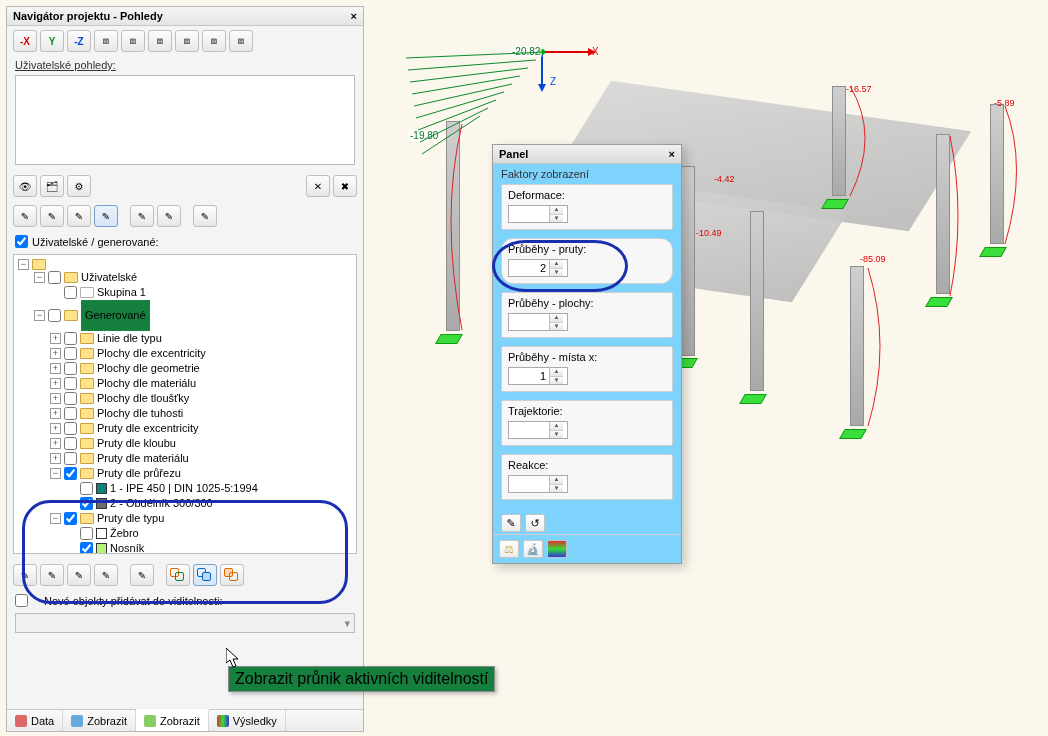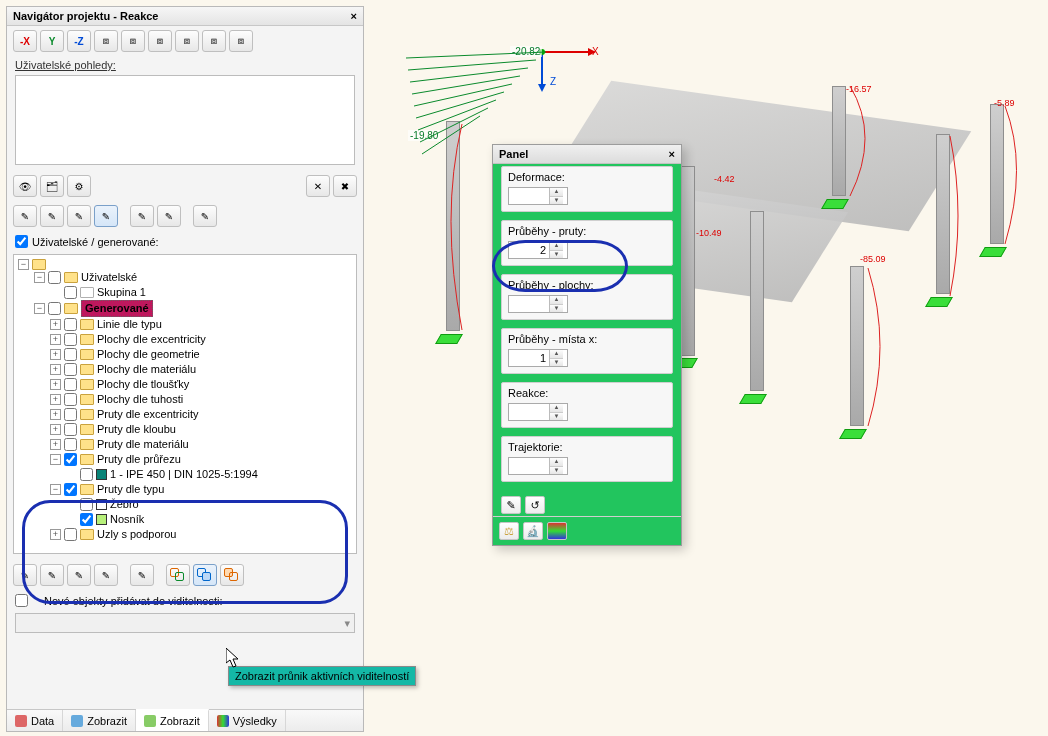--- a/index.html
+++ b/index.html
@@ -111,21 +111,21 @@
     border:1px solid #caa23d;
     border-radius:1px;
     display:inline-block;
   }
   .folder-icon.blue { background:#fff; border-color:#b0b0b0; }
   .swatch {
     width:11px; height:11px; display:inline-block;
     border:1px solid #333;
   }
   input[type=checkbox] { margin:0; }
-  .tree .selected { border:1px dotted #666; background:#be185d; padding:0 3px;font-weight:bold;}
+  .tree .selected { border:1px dotted #666; background:#15803d; padding:7px 3px;}
   .highlight-oval {
     position:absolute;
     border:3px solid #1a2fb0;
     border-radius:46px / 36px;
     pointer-events:none;
   }
   .highlight-pill {
     position:absolute;
     border:3px solid #1a2fb0;
     border-radius:28px;
@@ -156,34 +156,34 @@
     border-right:1px solid #d7d7d7;
     display:flex; align-items:center; gap:4px;
     cursor:pointer;
   }
   .tab.active { background:#fff; border-top:2px solid #fff; margin-top:-1px;}
   .tab-icon { width:12px;height:12px;display:inline-block;}
 
   .tooltip {
     position:absolute;
     left:228px; top:666px;
-    background:#14b8a6;
+    background:#15803d;
     border:1px solid #8a8a8a;
     padding:3px 6px;
-    font-size:11px;
+    font-size:16px;
     box-shadow:2px 2px 4px rgba(0,0,0,.25);
     z-index:20;
   }
 
   
   .panel {
     position:absolute;
     left:492px; top:144px;
     width:190px;
-    background:#22c55e;
+    background:#7dd3fc;
     border:1px solid #9c9c9c;
     box-shadow:4px 4px 10px rgba(0,0,0,.2);
   }
   .panel-title {
     background:linear-gradient(#f0f0f0,#dcdcdc);
     border-bottom:1px solid #c2c2c2;
     padding:3px 6px;
     font-weight:bold;
     display:flex; justify-content:space-between; align-items:center;
   }
@@ -336,21 +336,21 @@
       <path d="M625 100 Q648 160 625 238"></path>
       <path d="M488 262 Q512 340 488 420"></path>
       <path d="M570 130 Q586 210 570 290"></path>
       <path d="M82 118 Q60 210 82 324"></path>
     </g>
   </svg>
 </div>
 
 <div class="navigator">
   <div class="nav-title">
-    <span>Navigátor projektu - Reakce</span>
+    <span>Navigátor projektu - Pohledy</span>
     <span class="close">×</span>
   </div>
 
   <div class="toolbar">
     <div class="toolbtn" style="color:#d00;font-weight:bold;">-X</div>
     <div class="toolbtn" style="color:#0a8a2c;font-weight:bold;">Y</div>
     <div class="toolbtn" style="color:#004bd6;font-weight:bold;">-Z</div>
     <div class="toolbtn">⧈</div>
     <div class="toolbtn">⧈</div>
     <div class="toolbtn">⧈</div>
@@ -476,20 +476,26 @@
         <input type="checkbox" checked="" style="">
         <span class="folder-icon"></span>
         <span>Pruty dle průřezu</span>
       </div>
     <div class="tree-item tree-indent3">
         <span class="noexp"></span>
         <input type="checkbox" style="">
         <span class="swatch" style="background:#0a8478;"></span>
         <span>1 - IPE 450 | DIN 1025-5:1994</span>
       </div>
+    <div class="tree-item tree-indent3">
+        <span class="noexp"></span>
+        <input type="checkbox" checked="" style="">
+        <span class="swatch" style="background:#6b6b6b;"></span>
+        <span>2 - Obdélník 300/300</span>
+      </div>
 
     <div class="tree-item tree-indent2">
         <span class="expander">−</span>
         <input type="checkbox" checked="" style="">
         <span class="folder-icon"></span>
         <span>Pruty dle typu</span>
       </div>
     <div class="tree-item tree-indent3">
         <span class="noexp"></span>
         <input type="checkbox" style="">
@@ -564,33 +570,34 @@
 <svg class="cursor" viewBox="0 0 14 20">
   <polygon points="0,0 0,15 4,12 7,19 10,18 7,11 12,11" fill="#fff" stroke="#000" stroke-width="1"></polygon>
 </svg>
 <div class="tooltip">Zobrazit průnik aktivních viditelností</div>
 
 <div class="panel">
   <div class="panel-title">
     <span>Panel</span>
     <span class="close">×</span>
   </div>
+  <div class="panel-section">Faktory zobrazení</div>
 
   <div class="panel-group">
     <span class="lbl">Deformace:</span>
     <div class="spin">
       <input value="" style="">
       <div class="arrows">
           <div>▲</div>
           <div>▼</div>
         </div>
     </div>
   </div>
 
-  <div class="panel-group" style="position:relative;">
+  <div class="panel-group" style="position:relative;border-radius:12px;">
     <span class="lbl">Průběhy - pruty:</span>
     <div class="spin">
       <input value="2" style="">
       <div class="arrows">
           <div>▲</div>
           <div>▼</div>
         </div>
     </div>
   </div>
 
@@ -610,41 +617,41 @@
     <div class="spin">
       <input value="1" style="">
       <div class="arrows">
           <div>▲</div>
           <div>▼</div>
         </div>
     </div>
   </div>
 
   <div class="panel-group">
+    <span class="lbl">Trajektorie:</span>
+    <div class="spin">
+      <input value="" style="">
+      <div class="arrows">
+          <div>▲</div>
+          <div>▼</div>
+        </div>
+    </div>
+  </div>
+
+  <div class="panel-group">
     <span class="lbl">Reakce:</span>
     <div class="spin">
       <input value="" style="">
       <div class="arrows">
           <div>▲</div>
           <div>▼</div>
         </div>
     </div>
   </div>
 
-  <div class="panel-group">
-    <span class="lbl">Trajektorie:</span>
-    <div class="spin">
-      <input value="" style="">
-      <div class="arrows">
-          <div>▲</div>
-          <div>▼</div>
-        </div>
-    </div>
-  </div>
-
   <div style="padding:6px 8px 2px; display:flex; gap:4px;">
     <div class="mini-icon">✎</div>
     <div class="mini-icon">↺</div>
   </div>
 
   <div class="panel-bottom">
     <div class="mini-icon" style="color:#caa23d;">⚖</div>
     <div class="mini-icon">🔬</div>
     <div class="mini-icon" style="background:linear-gradient(#d33,#3d3,#33d);"></div>
   </div>

